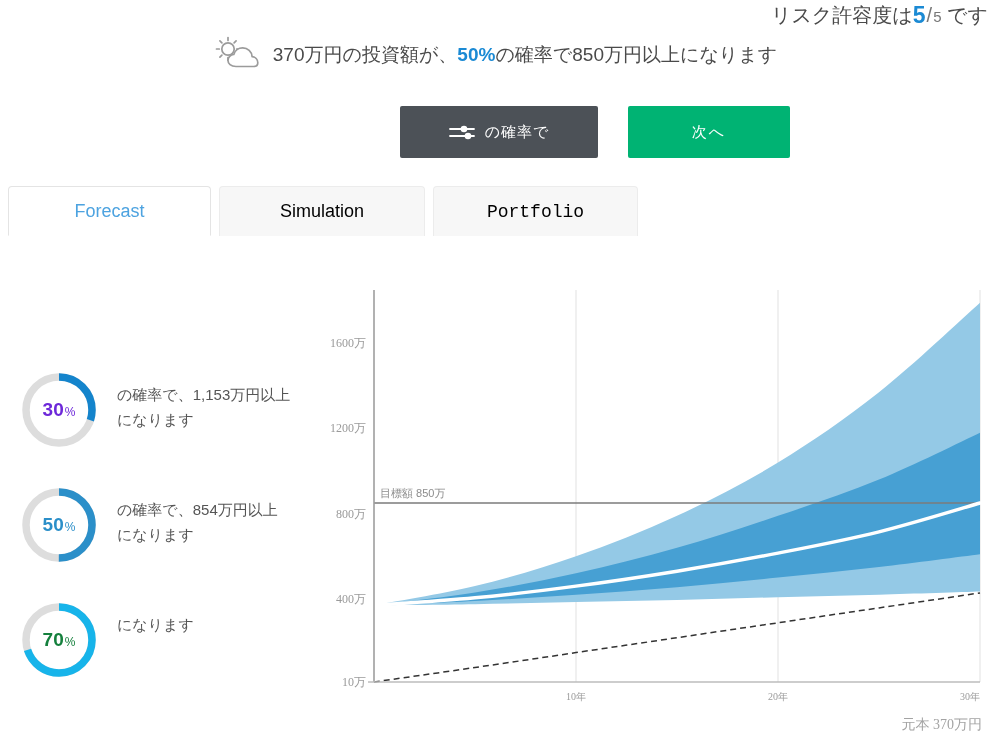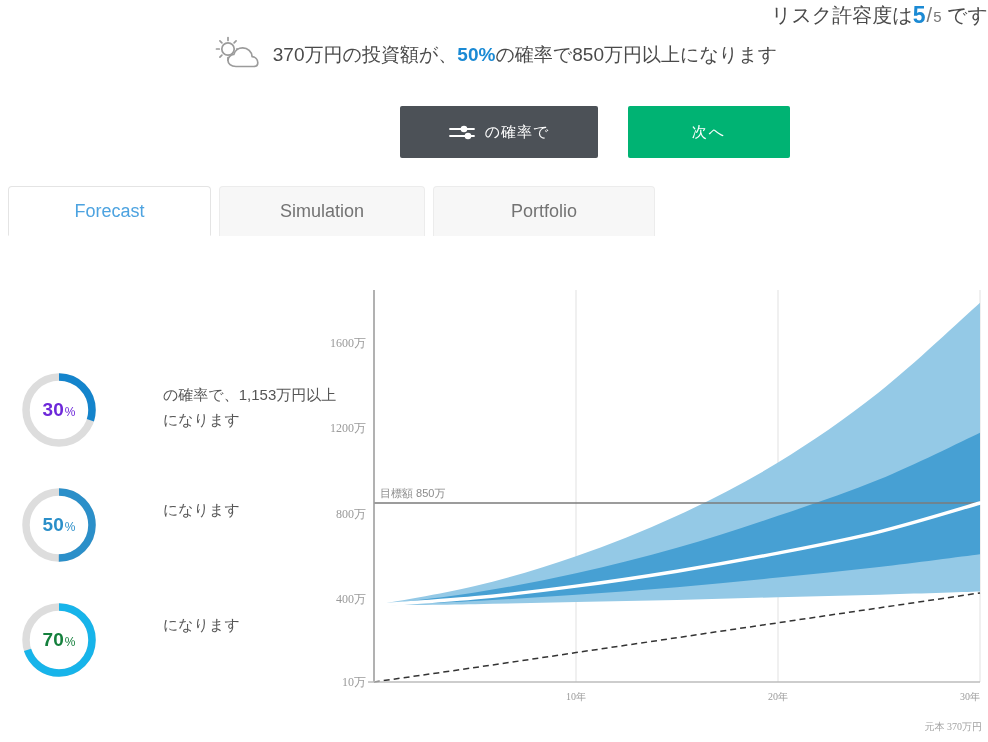--- a/index.html
+++ b/index.html
@@ -134,32 +134,32 @@
     justify-content: center;
     font-size: 18px;
     border-radius: 4px 4px 0 0;
     cursor: pointer;
     user-select: none;
   }
   .tab.inactive {
     background: #f7f7f7;
     border: 1px solid #ececec;
     border-bottom: none;
-    color: #737373;
+    color: #000000;
   }
   .tab.active {
     background: #ffffff;
     border: 1px solid #e4e4e4;
     border-bottom: 1px solid #ffffff;
     color: #4da3e0;
     z-index: 3;
   }
   .tab0 { left: 0px;   width: 203px; }
   .tab1 { left: 211px; width: 206px; }
-  .tab2 { left: 425px; width: 222px; }
+  .tab2 { left: 425px; width: 205px; font-family: Liberation Mono, monospace; }
 
   
   .gauges {
     position: absolute;
     left: 20px;
     top: 366px;
     width: 310px;
   }
   .gauge-row {
     position: relative;
@@ -193,21 +193,20 @@
     top: 2px;
   }
   .gauge-text {
     position: absolute;
     left: 97px;
     top: 16px;
     font-size: 15px;
     color: #555;
     line-height: 25px;
     white-space: nowrap;
-    margin-left: 46px;
   }
 
   
   .chart {
     position: absolute;
     left: 330px;
     top: 272px;
     width: 658px;
     height: 470px;
   }
@@ -224,21 +223,21 @@
   }
   .target-text {
     fill: #8c8c8c;
     font-family: "Liberation Sans", sans-serif;
     font-size: 11px;
   }
   .footnote {
     position: absolute;
     right: 6px;
     bottom: 8px;
-    font-size: 10px;
+    font-size: 14px;
     color: #a3a3a3;
     font-family: "Liberation Serif", "DejaVu Serif", serif;
   }
 </style>
 </head>
 <body>
 
 <div class="headline">
   <span>リスク許容度は</span><span class="risk-num">5</span><span class="risk-slash">/</span><span class="risk-den">5</span> <span>です</span>
 </div>
@@ -319,20 +318,21 @@
       <svg width="78" height="78" viewBox="0 0 78 78">
         <circle cx="39" cy="39" r="33" fill="none" stroke="#dddddd" stroke-width="7.5"></circle>
         <circle id="arc1" cx="39" cy="39" r="33" fill="none" stroke="#2b8fc9" stroke-width="7.5" stroke-dasharray="103.7 103.7" transform="rotate(-90 39 39)"></circle>
       </svg>
     </div>
     <div class="gauge-label" style="color:#2b8fc9;">
       <span>50</span>
         <span class="pctsign">%</span>
     </div>
     <div class="gauge-text">
+      <div>の確率で、854万円以上</div>
       <div>になります</div>
     </div>
   </div>
 
   <div class="gauge-row">
     <div class="gauge-ring">
       <svg width="78" height="78" viewBox="0 0 78 78">
         <circle cx="39" cy="39" r="33" fill="none" stroke="#dddddd" stroke-width="7.5"></circle>
         <circle id="arc2" cx="39" cy="39" r="33" fill="none" stroke="#17b4ea" stroke-width="7.5" stroke-dasharray="145.1 62.2" transform="rotate(-90 39 39)"></circle>
       </svg>

